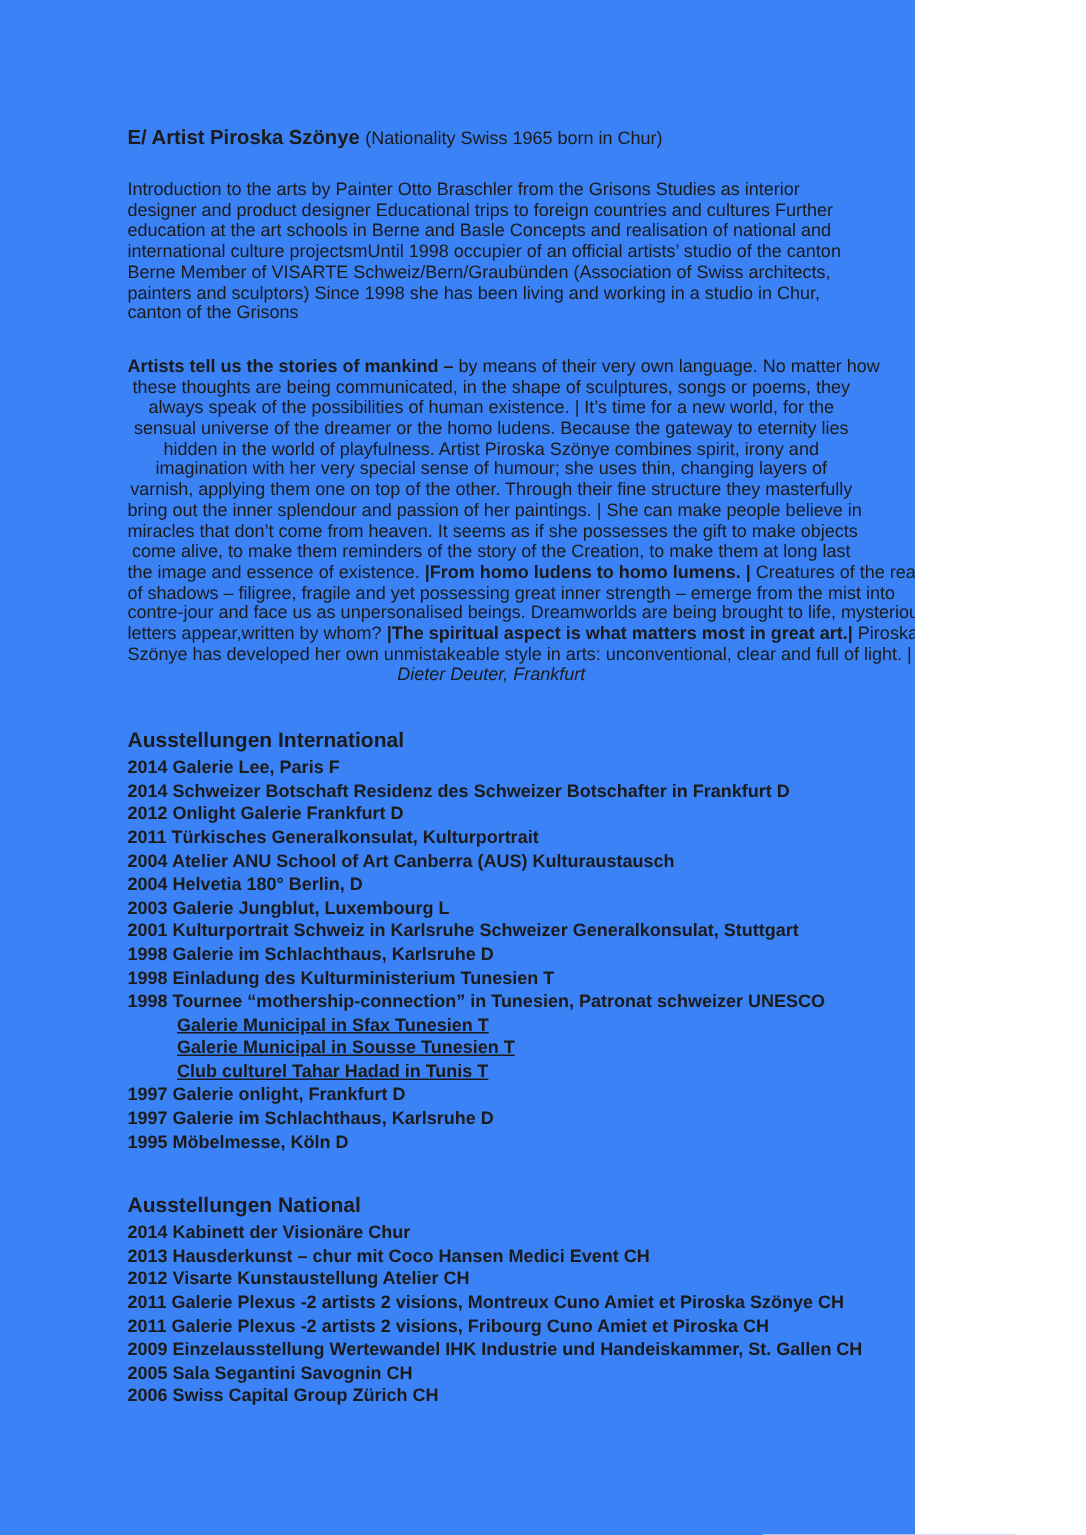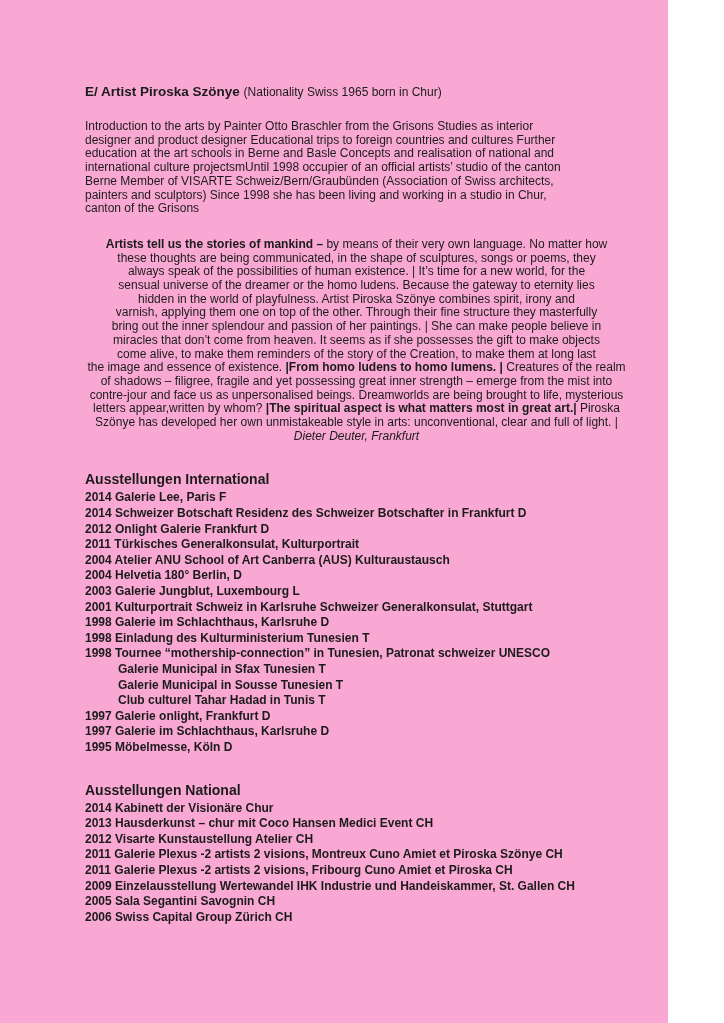--- a/index.html
+++ b/index.html
@@ -1,21 +1,21 @@
 <!DOCTYPE html>
 <html><head>
 <meta charset="utf-8">
 <style>
   html, body { margin: 0; padding: 0; background: #ffffff; }
   .page {
     position: relative;
-    width: 668px;
+    width: 610px;
     height: 1023px;
     box-sizing: border-box;
-    background: #f9a8d4;
+    background: #3b82f6;
     padding: 84px 40px 0 85px;
     font-family: "Liberation Sans", sans-serif;
     color: #1b1b1b;
     overflow: hidden;
   }
   .doc-title {
     font-size: 13.5px;
     line-height: 16px;
     margin-bottom: 20px;
     white-space: nowrap;
@@ -34,21 +34,21 @@
     line-height: 17px;
     margin-bottom: 2px;
     white-space: nowrap;
   }
   .exhibition-list {
     font-size: 12px;
     font-weight: bold;
     line-height: 15.6px;
   }
   .exhibition-list .list-item { white-space: nowrap; }
-  .exhibition-list .list-item.indent { padding-left: 33px; }
+  .exhibition-list .list-item.indent { padding-left: 33px; text-decoration: underline; }
   .section-national { margin-top: 26px; }
 </style>
 </head>
 <body>
 
 <div class="page">
 
   <div class="doc-title">
     <span class="t-bold">E/ Artist Piroska Szönye</span>
     <span> </span>
@@ -64,20 +64,21 @@
       <div class="line">painters and sculptors) Since 1998 she has been living and working in a studio in Chur,</div>
       <div class="line">canton of the Grisons</div>
     </div>
 
   <div class="para essay">
       <div class="line"><span class="b">Artists tell us the stories of mankind –</span><span> by means of their very own language. No matter how</span></div>
       <div class="line"><span>these thoughts are being communicated, in the shape of sculptures, songs or poems, they</span></div>
       <div class="line"><span>always speak of the possibilities of human existence. | It’s time for a new world, for the</span></div>
       <div class="line"><span>sensual universe of the dreamer or the homo ludens. Because the gateway to eternity lies</span></div>
       <div class="line"><span>hidden in the world of playfulness. Artist Piroska Szönye combines spirit, irony and</span></div>
+      <div class="line"><span>imagination with her very special sense of humour; she uses thin, changing layers of</span></div>
       <div class="line"><span>varnish, applying them one on top of the other. Through their fine structure they masterfully</span></div>
       <div class="line"><span>bring out the inner splendour and passion of her paintings. | She can make people believe in</span></div>
       <div class="line"><span>miracles that don’t come from heaven. It seems as if she possesses the gift to make objects</span></div>
       <div class="line"><span>come alive, to make them reminders of the story of the Creation, to make them at long last</span></div>
       <div class="line"><span>the image and essence of existence. </span><span class="b">|From homo ludens to homo lumens. |</span><span> Creatures of the realm</span></div>
       <div class="line"><span>of shadows – filigree, fragile and yet possessing great inner strength – emerge from the mist into</span></div>
       <div class="line"><span>contre-jour and face us as unpersonalised beings. Dreamworlds are being brought to life, mysterious</span></div>
       <div class="line"><span>letters appear,written by whom? </span><span class="b">|The spiritual aspect is what matters most in great art.|</span><span> Piroska</span></div>
       <div class="line"><span>Szönye has developed her own unmistakeable style in arts: unconventional, clear and full of light. |</span></div>
       <div class="line"><span class="i">Dieter Deuter, Frankfurt</span></div>

